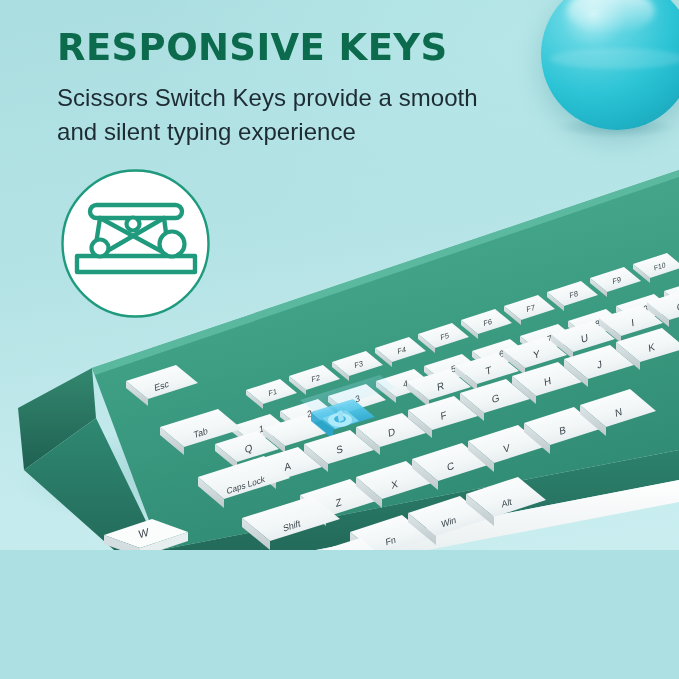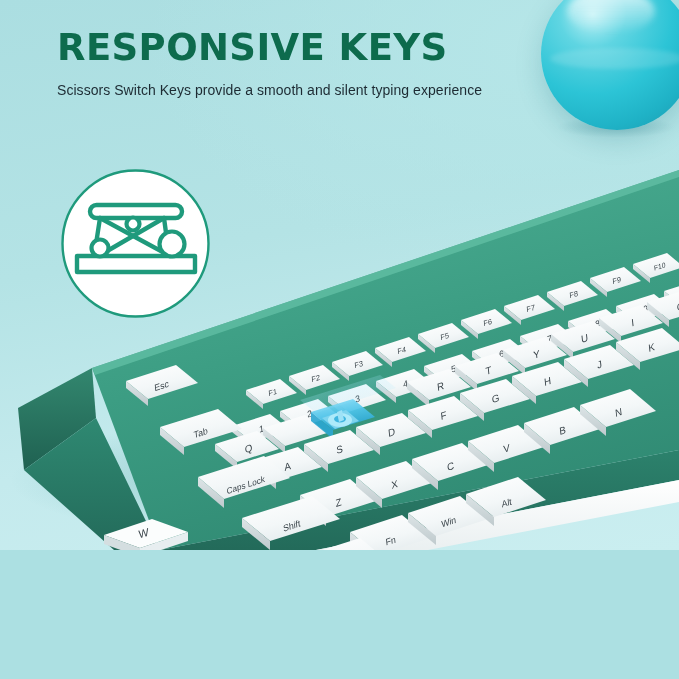--- a/index.html
+++ b/index.html
@@ -15,21 +15,21 @@
   }
 
   
   .copy{position:absolute;left:57px;top:28px;width:470px;}
   .headline{
     font-size:37px;line-height:1.06;font-weight:bold;
     letter-spacing:.4px;color:#0d6b4d;margin:0 0 14px 0;
     font-family:"DejaVu Sans","Liberation Sans",sans-serif;
   }
   .subline{
-    font-size:14px;line-height:1.42;color:#1d2b33;margin:0;
+    font-size:24px;line-height:1.42;color:#1d2b33;margin:0;
     letter-spacing:.05px;max-width:430px;
   }
 
   
   .badge{position:absolute;left:60px;top:168px;width:151px;height:151px;}
   .badge svg{display:block;width:151px;height:151px;}
 
   
   .sphere{position:absolute;border-radius:50%;}
   .sphere-cyan{

